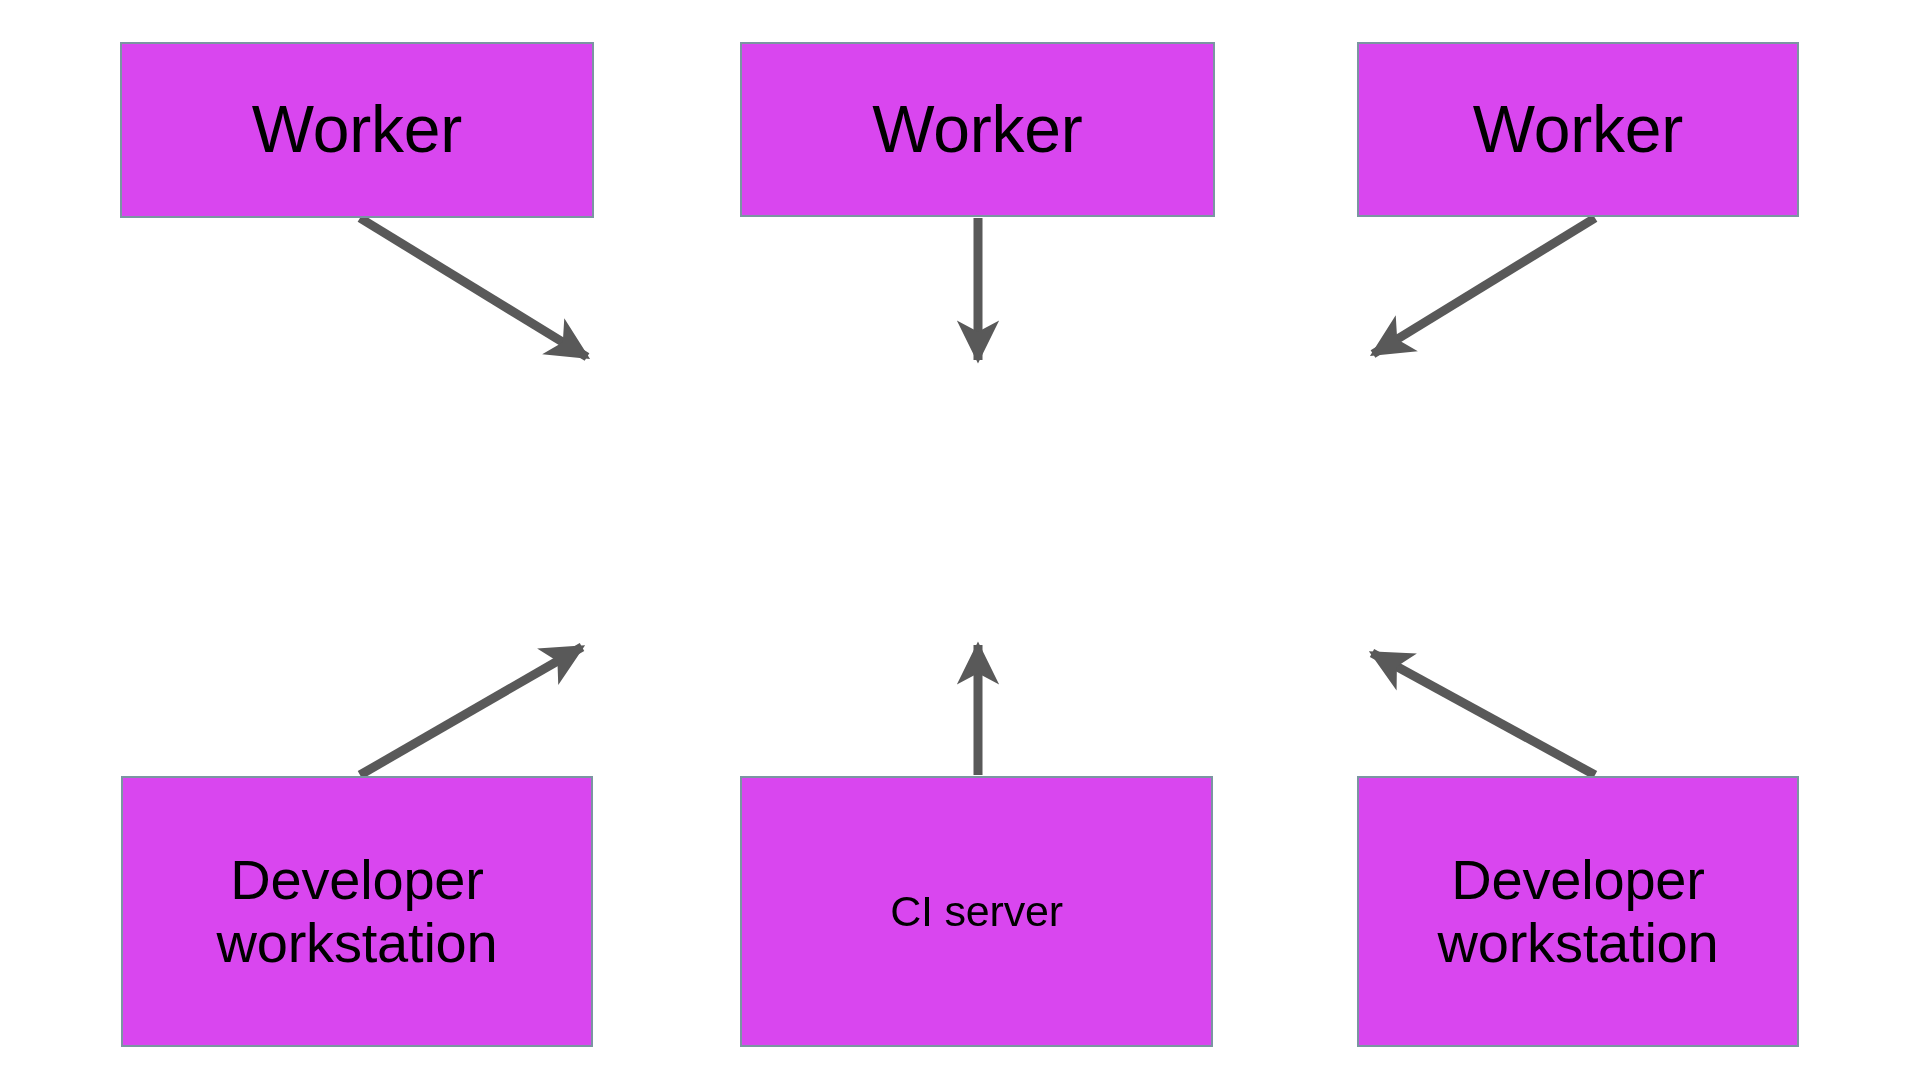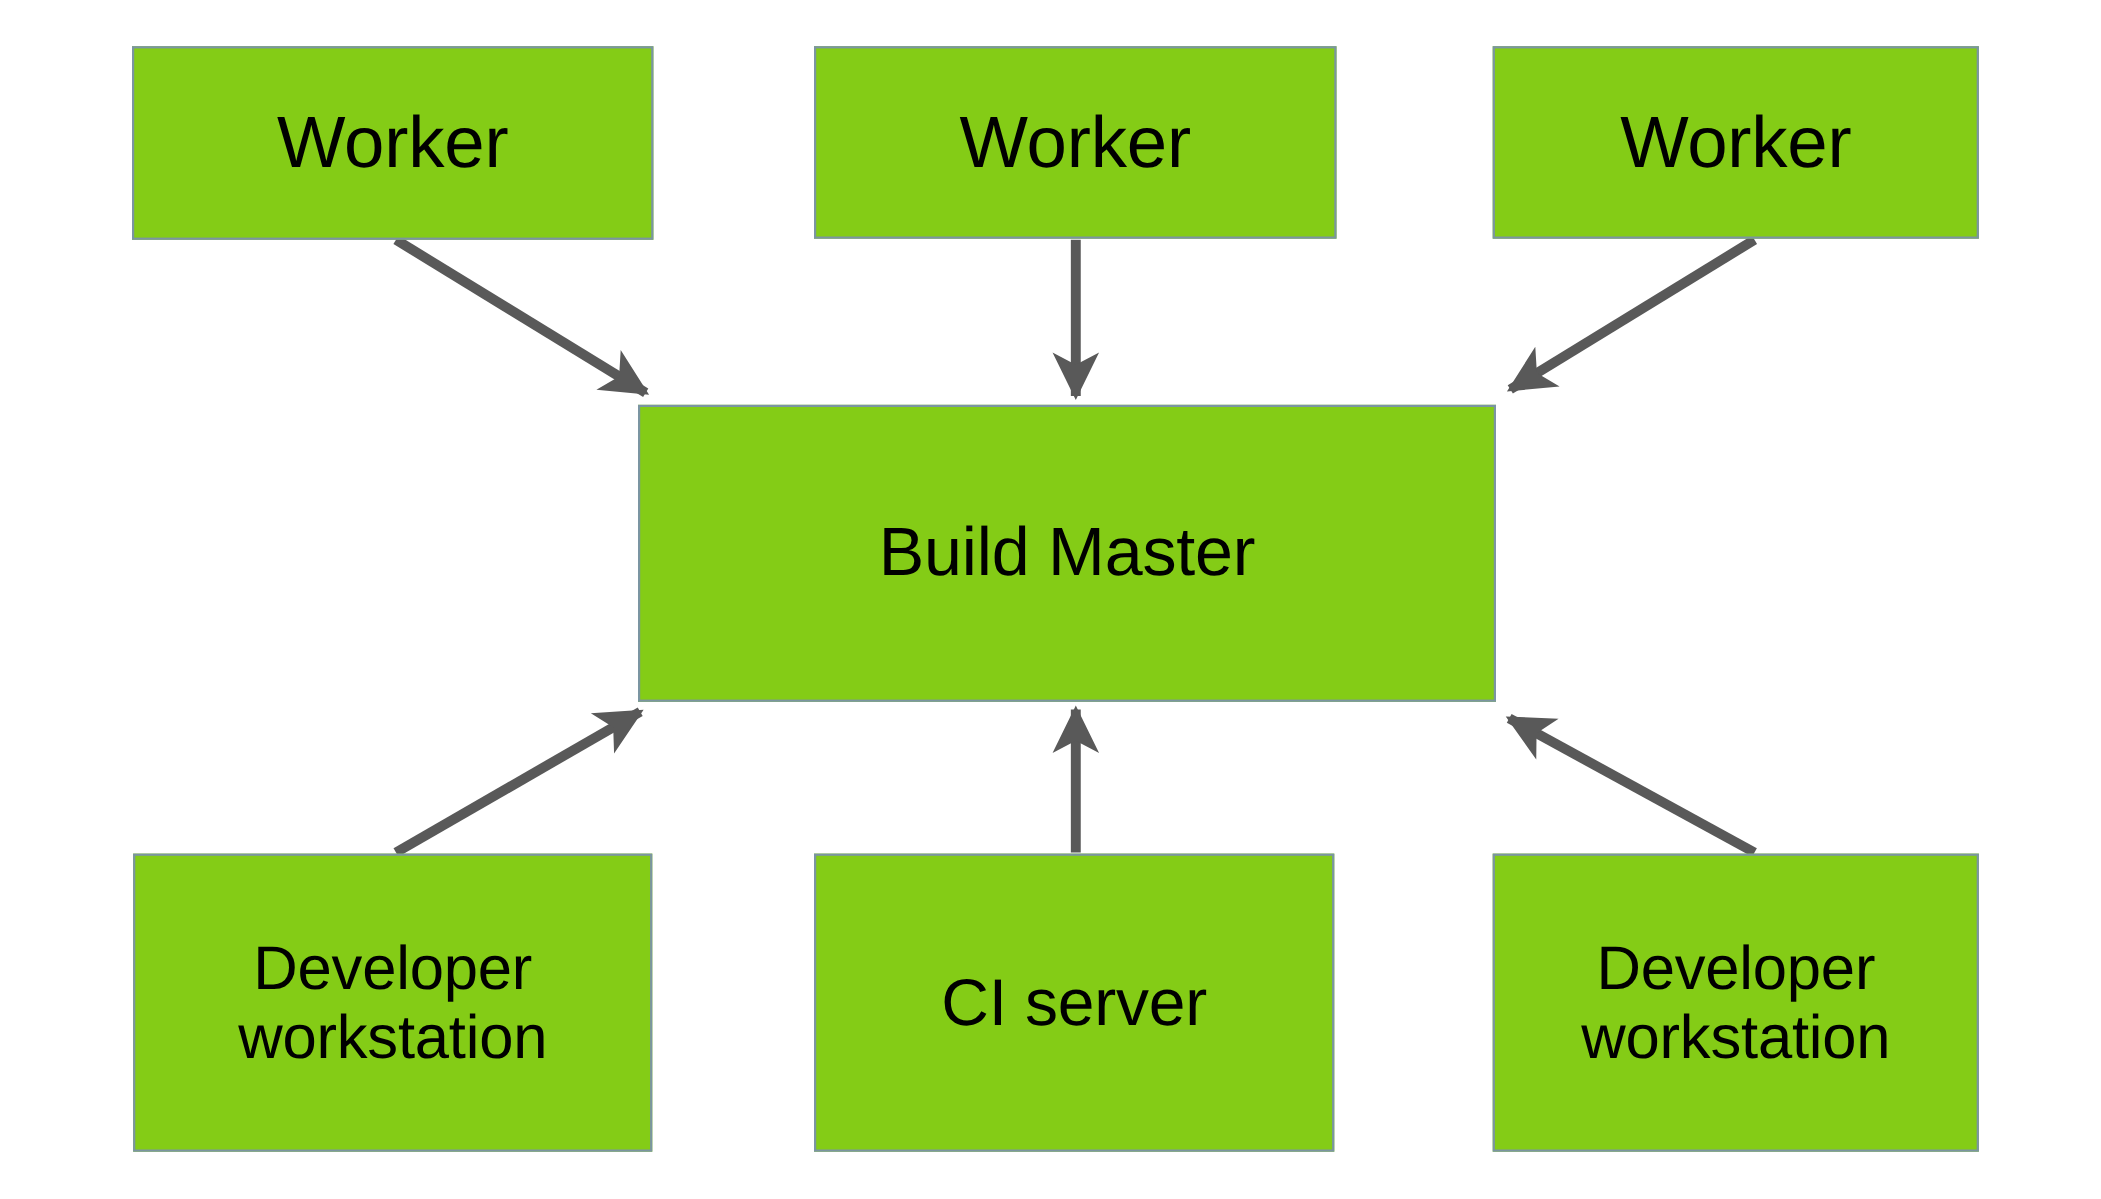--- a/index.html
+++ b/index.html
@@ -22,21 +22,21 @@
   #edge-layer {
     position: absolute;
     left: 0;
     top: 0;
     width: 1910px;
     height: 1090px;
   }
   .node {
     position: absolute;
     box-sizing: border-box;
-    background: #84cc16;
+    background: #d946ef;
     border: 2px solid #7b95a2;
     display: flex;
     align-items: center;
     justify-content: center;
     text-align: center;
     color: #000000;
     z-index: 2;
   }
   .node-label {
     font-family: "Liberation Sans", sans-serif;
@@ -53,21 +53,21 @@
   #node-dev-left      { left: 121px;  top: 776px; width: 472px; height: 271px; }
   #node-ci-server     { left: 740px;  top: 776px; width: 473px; height: 271px; }
   #node-dev-right     { left: 1357px; top: 776px; width: 442px; height: 271px; }
 
   #node-worker-1 .node-label,
   #node-worker-2 .node-label,
   #node-worker-3 .node-label { font-size: 66px; }
   #node-build-master .node-label { font-size: 62px; }
   #node-dev-left .node-label,
   #node-dev-right .node-label { font-size: 56px; }
-  #node-ci-server .node-label { font-size: 60px; }
+  #node-ci-server .node-label { font-size: 43px; }
 </style>
 </head>
 <body>
 
 <div id="diagram-canvas">
 
   <svg id="edge-layer" viewBox="0 0 1910 1090" width="1910" height="1090" xmlns="http://www.w3.org/2000/svg">
     <defs>
       <marker id="arrowhead" markerWidth="5.2" markerHeight="5.2" refX="4.6" refY="2.6" orient="auto" markerUnits="strokeWidth">
         <path d="M 0.2 0.25 L 5.0 2.6 L 0.2 4.95 L 1.45 2.6 Z" fill="#595959"></path>
@@ -92,23 +92,20 @@
   </div>
 
   <div class="node" id="node-worker-2">
     <span class="node-label">Worker</span>
   </div>
 
   <div class="node" id="node-worker-3">
     <span class="node-label">Worker</span>
   </div>
 
-  <div class="node" id="node-build-master">
-    <span class="node-label">Build Master</span>
-  </div>
 
   <div class="node" id="node-dev-left">
     <span class="node-label">Developer
 workstation</span>
   </div>
 
   <div class="node" id="node-ci-server">
     <span class="node-label">CI server</span>
   </div>
 

